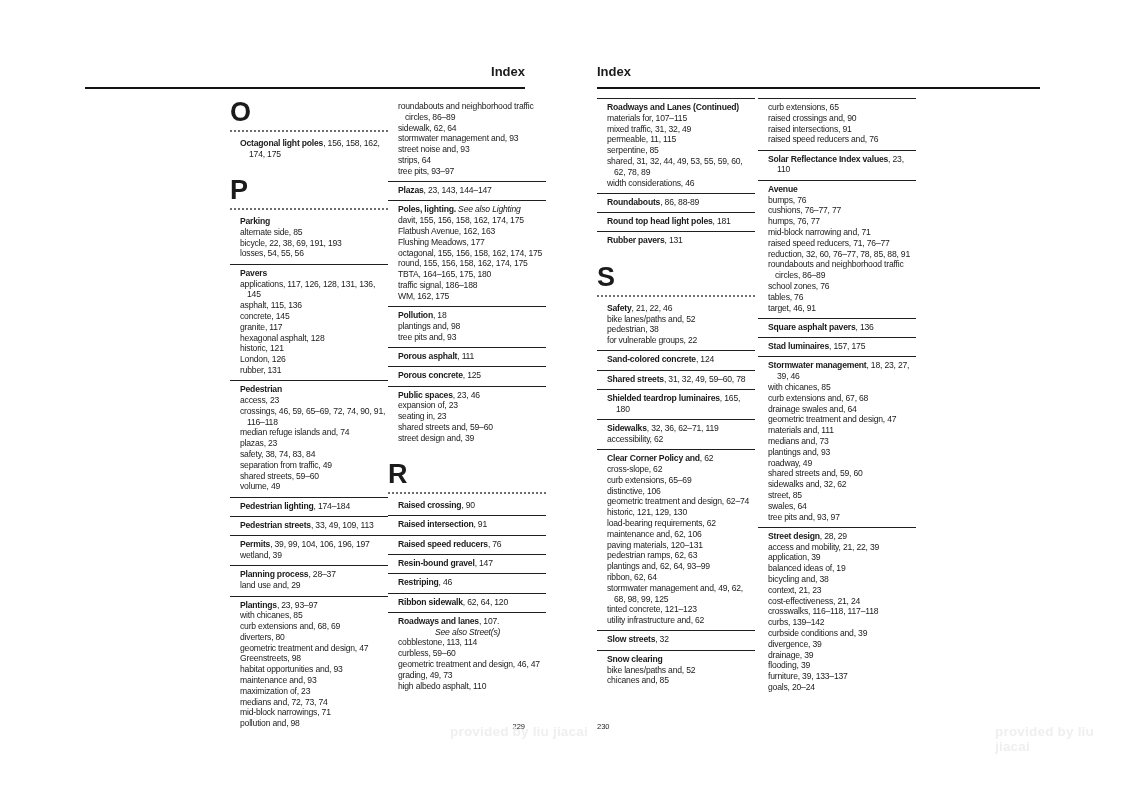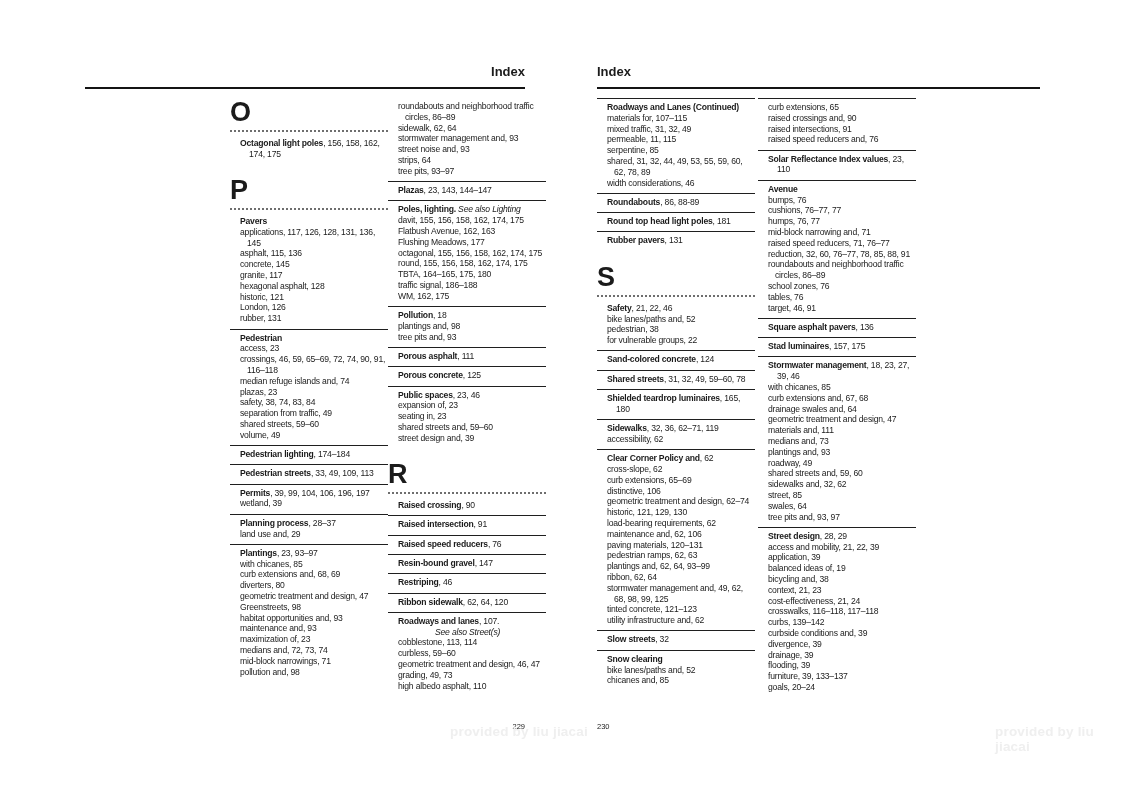--- a/index.html
+++ b/index.html
@@ -58,20 +58,26 @@
       <div class="dotted"></div>
     </div>
     <div class="entry">
       <div class="head"><span class="term">Octagonal light poles</span><span class="pg">, 156, 158, 162, 174, 175</span></div>
     </div>
     <div class="letter-block">
       <div class="letter">P</div>
       <div class="dotted"></div>
     </div>
     <div class="entry ruled">
+      <div class="head"><span class="term">Parking</span></div>
+      <div class="sub">alternate side, 85</div>
+      <div class="sub">bicycle, 22, 38, 69, 191, 193</div>
+      <div class="sub">losses, 54, 55, 56</div>
+    </div>
+    <div class="entry ruled">
       <div class="head"><span class="term">Pavers</span></div>
       <div class="sub">applications, 117, 126, 128, 131, 136, 145</div>
       <div class="sub">asphalt, 115, 136</div>
       <div class="sub">concrete, 145</div>
       <div class="sub">granite, 117</div>
       <div class="sub">hexagonal asphalt, 128</div>
       <div class="sub">historic, 121</div>
       <div class="sub">London, 126</div>
       <div class="sub">rubber, 131</div>
     </div>

